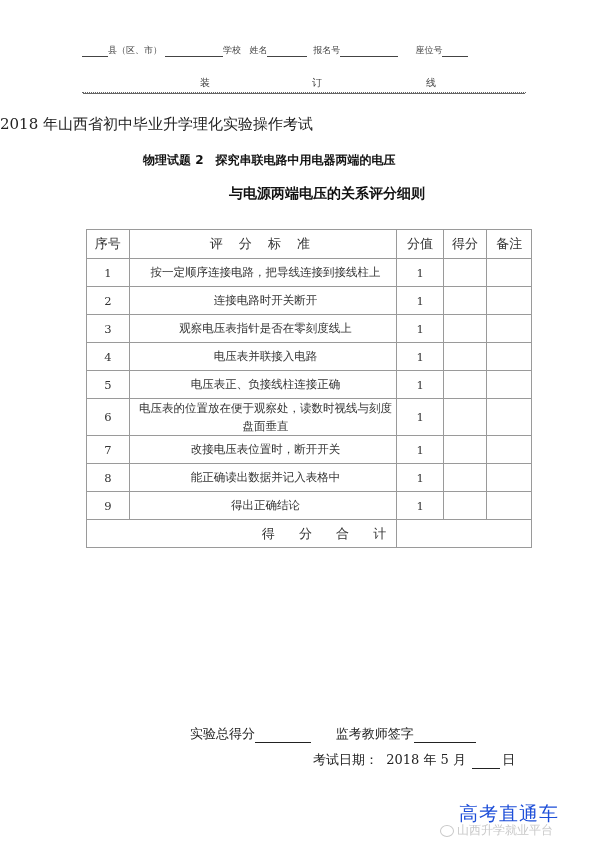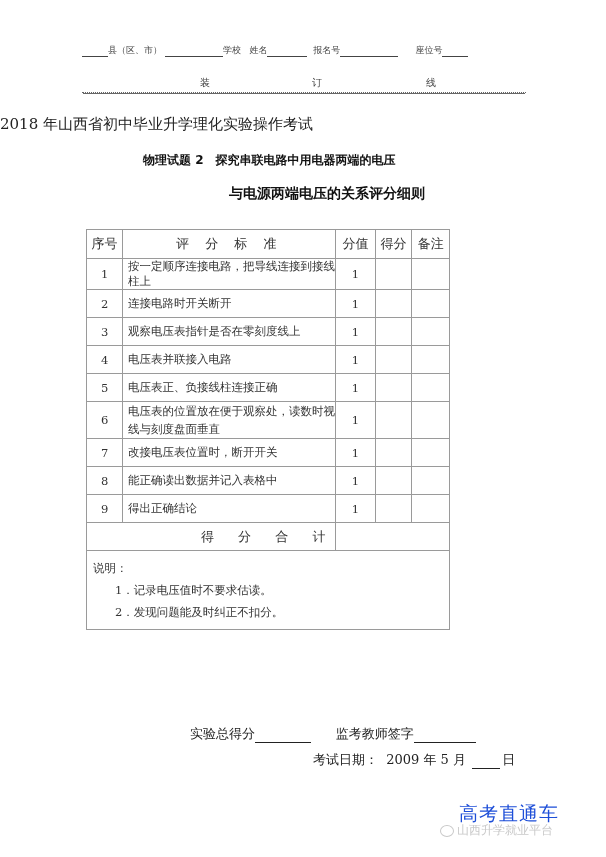--- a/index.html
+++ b/index.html
@@ -19,30 +19,30 @@
       border-bottom: 1px dotted #666;
       box-shadow: 0 2px 0 -1px #666;
       font-size: 10px; color: #444;
     }
     .binding span { position: absolute; top: 2px; }
     .title1 { top: 115px; left: 0; width: 606px; text-align: left; font-size: 15px; color: #222; }
     .title2 { top: 152px; left: 143px; font-size: 12px; font-weight: bold; font-family: "DejaVu Sans", "Liberation Sans", sans-serif; color: #111; white-space: nowrap; }
     .title3 { top: 185px; left: 229px; font-size: 14px; font-weight: bold; font-family: "DejaVu Sans", "Liberation Sans", sans-serif; color: #111; white-space: nowrap; }
 
     table.grid {
-      position: absolute; top: 229px; left: 86px; width: 364px;
+      position: absolute; top: 229px; left: 86px; width: 446px;
       border-collapse: collapse; font-size: 11.5px; color: #333;
     }
     table.grid td, table.grid th {
       border: 1px solid #9a9a9a; padding: 0; font-weight: normal;
     }
     table.grid th { height: 28px; font-size: 13px; }
     table.grid td { height: 27px; }
     .c-no { width: 42px; text-align: center; }
-    .c-crit { width: 265px; text-align: left; padding-left: 5px !important; }
+    .c-crit { width: 265px; text-align: center; padding-left: 5px !important; }
     .c-val { width: 46px; text-align: center; }
     .c-score { width: 43px; }
     .c-note { width: 44px; }
     th.c-crit { text-align: center; padding-left: 0 !important; letter-spacing: 6px; margin-top: 24px; }
     td.multi { height: 44px; line-height: 18px; }
     td.total { text-align: right; letter-spacing: 10px; font-size: 13px; height: 26px; }
     td.notes { height: 70px; vertical-align: top; padding: 6px 6px !important; line-height: 22px; font-size: 11.5px; }
     .note-item { padding-left: 22px; }
 
     .signoff { top: 705px; left: 190px; font-size: 13px; white-space: nowrap; color: #222; margin-top: 20px; }
@@ -146,37 +146,30 @@
       <td class="c-no">9</td>
       <td class="c-crit">得出正确结论</td>
       <td class="c-val">1</td>
       <td class="c-score"></td>
       <td class="c-note"></td>
     </tr>
     <tr>
       <td class="total" colspan="2">得 分 合 计</td>
       <td colspan="3"></td>
     </tr>
-    <tr>
-      <td class="notes" colspan="5">
-        <div>说明：</div>
-        <div class="note-item">1．记录电压值时不要求估读。</div>
-        <div class="note-item">2．发现问题能及时纠正不扣分。</div>
-      </td>
-    </tr>
   </tbody>
 </table>
 
 <div class="abs signoff">
   <span>实验总得分</span><span class="blank" style="width:56px"></span>
   &nbsp;&nbsp;&nbsp;&nbsp;&nbsp;<span>监考教师签字</span><span class="blank" style="width:62px"></span>
 </div>
 
 <div class="abs examdate">
   <span>考试日期：</span>&nbsp;
-  <span>2009 年 5 月</span>
+  <span>2018 年 5 月</span>
   <span class="blank"></span><span>日</span>
 </div>
 
 <div class="abs wm-main">高考直通车</div>
 <div class="abs wm-sub">
   <span class="wm-icon"></span><span>山西升学就业平台</span>
 </div>
 
 </body></html>

